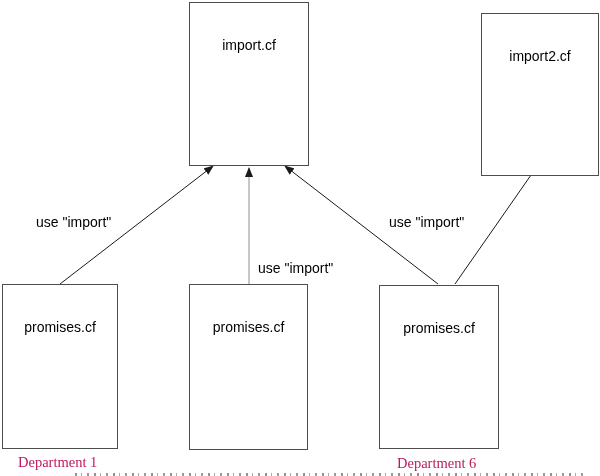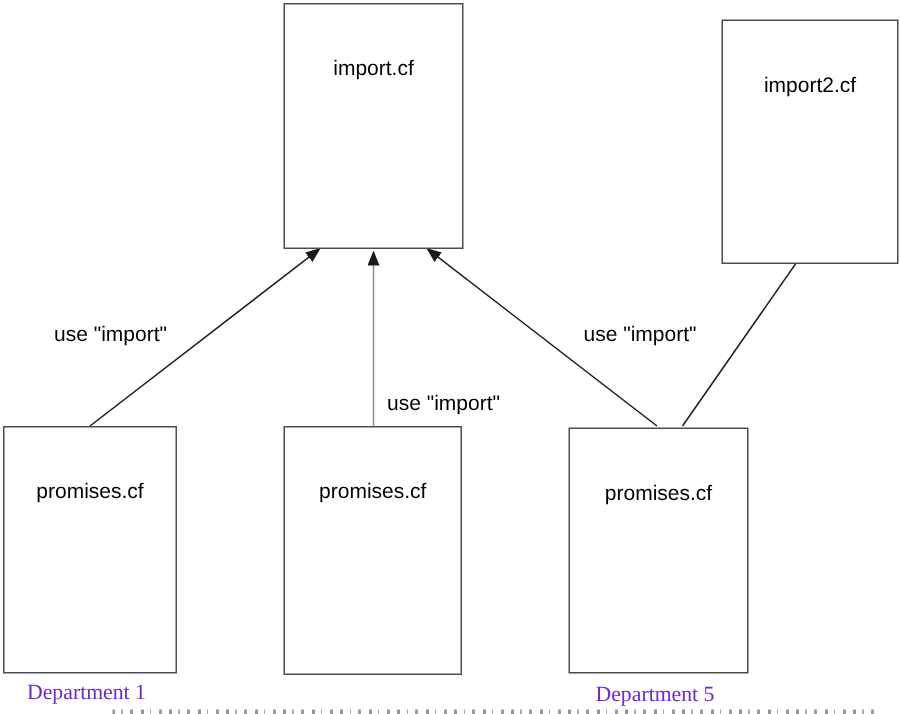--- a/index.html
+++ b/index.html
@@ -31,21 +31,21 @@
     position: absolute;
     font-size: 14px;
     line-height: 16px;
     white-space: nowrap;
   }
   .dept-caption {
     position: absolute;
     font-family: "Liberation Serif", serif;
     font-size: 14.5px;
     line-height: 15px;
-    color: #6d28d9;
+    color: #be185d;
     white-space: nowrap;
   }
   #edges-layer {
     position: absolute;
     left: 0; top: 0;
     width: 600px; height: 476px;
     pointer-events: none;
   }
   .cutoff-strip {
     position: absolute;
@@ -97,17 +97,17 @@
 
   <div class="edge-label" style="left:36px; top:214px;">use "import"</div>
 
   <div class="edge-label" style="left:258px; top:260px;">use "import"</div>
 
   <div class="edge-label" style="left:389px; top:214px;">use "import"</div>
 
   <div class="dept-caption" style="left:18px; top:455px;">Department 1</div>
 
 
-  <div class="dept-caption" style="left:397px; top:456px;">Department 5</div>
+  <div class="dept-caption" style="left:397px; top:456px;">Department 6</div>
 
   <div class="cutoff-strip"></div>
 
 </div>
 
 </body></html>

